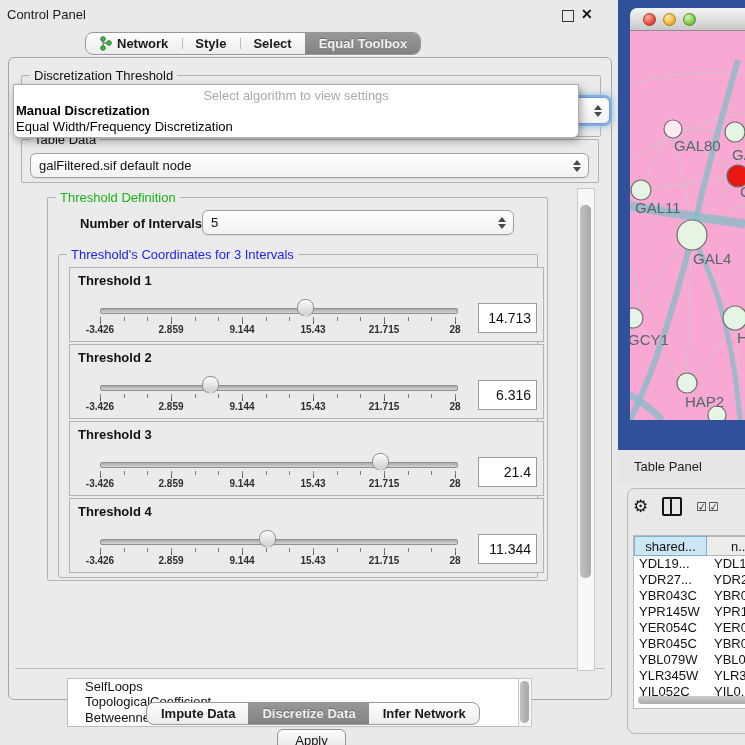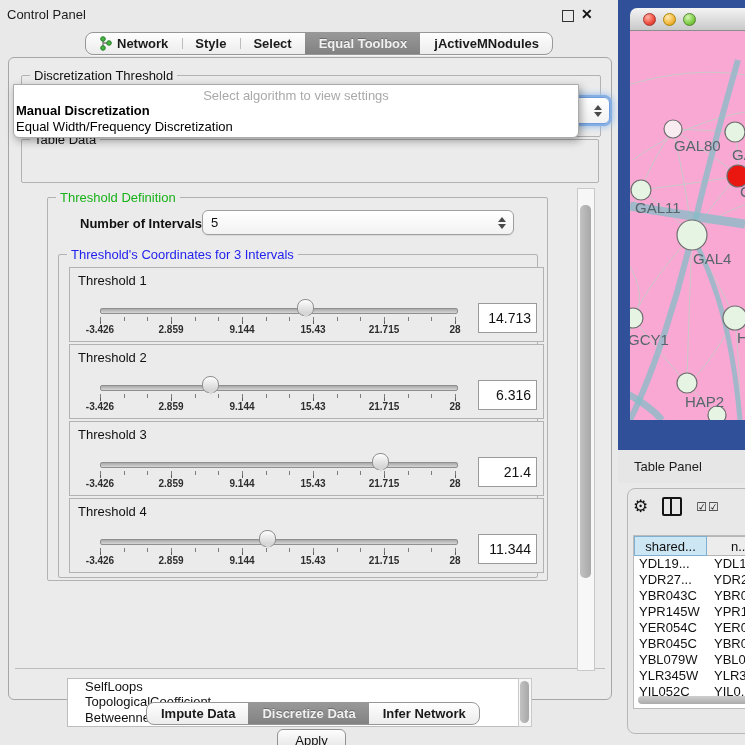--- a/index.html
+++ b/index.html
@@ -43,21 +43,21 @@
   
   .popup{left:13px;top:84px;width:564px;height:52px;background:#fff;
     border:1px solid #ababab;border-radius:0 0 6px 6px;z-index:60;
     box-shadow:2px 3px 8px rgba(0,0,0,.35);font-size:13px;}
   .popup .hint{display:block;text-align:center;color:#a9a9a9;padding-top:3px;}
   .popup .opt{display:block;padding:0 2px;line-height:16px;color:#000;}
   .popup .opt.b{font-weight:bold;}
 
   
   .trow{position:absolute;left:60px;width:473px;height:73px;border:1px solid #b2b2b2;background:#ebebeb;}
-  .trow .tlabel{position:absolute;left:8px;top:5px;font-size:13px;font-weight:normal;}
+  .trow .tlabel{position:absolute;left:8px;top:5px;font-size:13px;font-weight:bold;}
   .track{position:absolute;left:30px;top:40px;width:356px;height:4px;border-radius:2px;
     background:linear-gradient(#a9a9a9,#d6d6d6);border:1px solid #8f8f8f;}
   .thumb{position:absolute;top:31px;width:15px;height:15px;margin-left:-8px;
     background:linear-gradient(#fdfdfd,#cfcfcf);border:1px solid #8f8f8f;
     border-radius:8px 8px 7px 7px;z-index:3;}
   .thumb:after{content:"";position:absolute;left:2.5px;top:12px;width:0;height:0;
     border-left:5px solid transparent;border-right:5px solid transparent;
     border-top:6px solid #d7d7d7;}
   .ticks-minor{position:absolute;left:30px;top:49px;width:357px;height:4px;
     background:repeating-linear-gradient(90deg,#7c7c7c 0 1px,transparent 1px 23.67px);}
@@ -138,39 +138,43 @@
         <i class="sep"></i>
       <span>Style</span>
       </div>
     <div class="tab">
         <i class="sep"></i>
       <span>Select</span>
       </div>
     <div class="tab sel">
       <span>Equal Toolbox</span>
       </div>
-    <div class="tab">
-      <span>jActiveMNodules</span>
-      </div>
   </div>
 
   <div class="abs panel">
 
     <div class="groupbox" style="left:12px;top:17px;width:578px;height:60px;">
       <span class="gtitle" style="color:#111;">Discretization Threshold</span>
       <div class="combo focusring" style="left:8px;top:21px;width:562px;height:25px;">
         <span class="stepper">
             <i class="up"></i>
             <i class="dn"></i>
           </span>
       </div>
     </div>
 
     <div class="groupbox" style="left:12px;top:81px;width:576px;height:42px;">
       <span class="gtitle" style="color:#111;">Table Data</span>
+      <div class="combo" style="left:8px;top:13px;width:541px;height:23px;">
+        <span>galFiltered.sif default node</span>
+        <span class="stepper">
+            <i class="up"></i>
+            <i class="dn"></i>
+          </span>
+      </div>
     </div>
 
     <div class="abs" style="left:6px;top:610px;width:590px;height:1px;background:#bdbdbd;"></div>
 
     <div class="groupbox" style="left:38px;top:139px;width:499px;height:382px;">
       <span class="gtitle" style="color:#19b219;">Threshold Definition</span>
       <span class="abs" style="left:32px;top:18px;font-size:13px;font-weight:bold;">Number of Intervals</span>
       <div class="combo" style="left:154px;top:12px;width:294px;height:23px;">
         <span>5</span>
         <span class="stepper">

